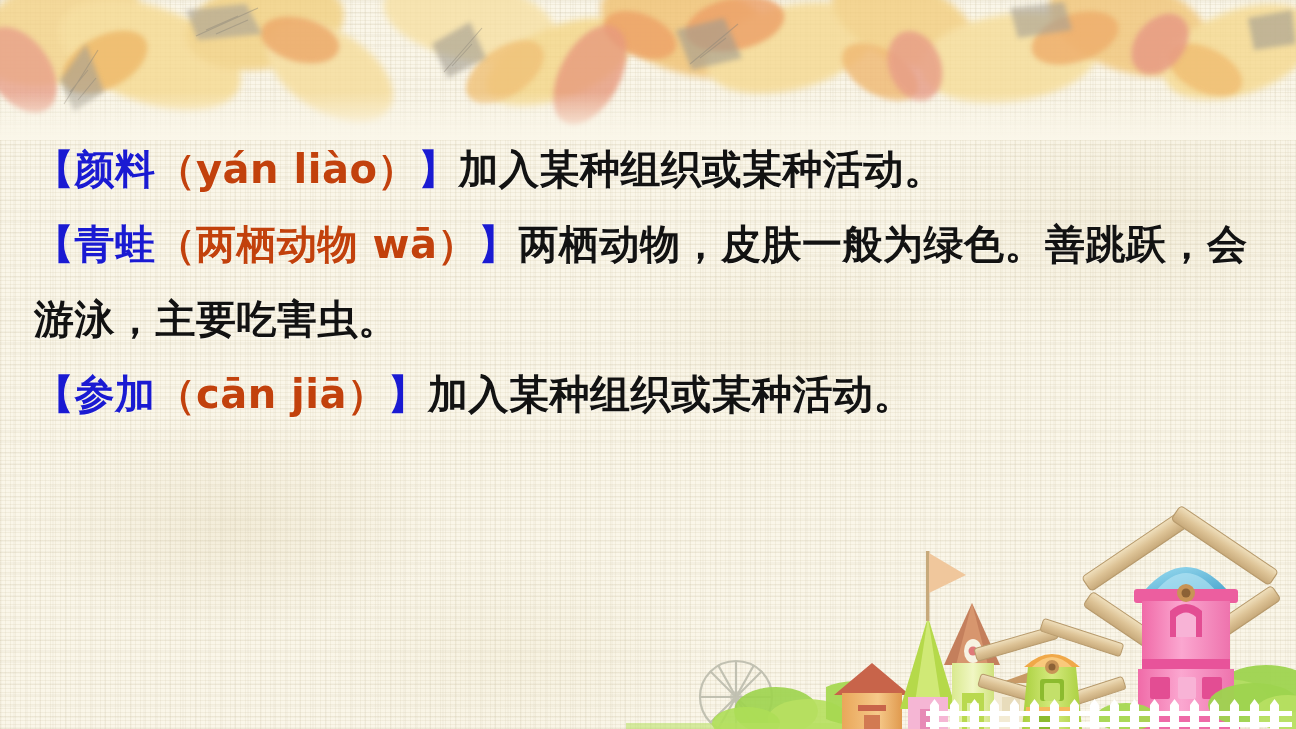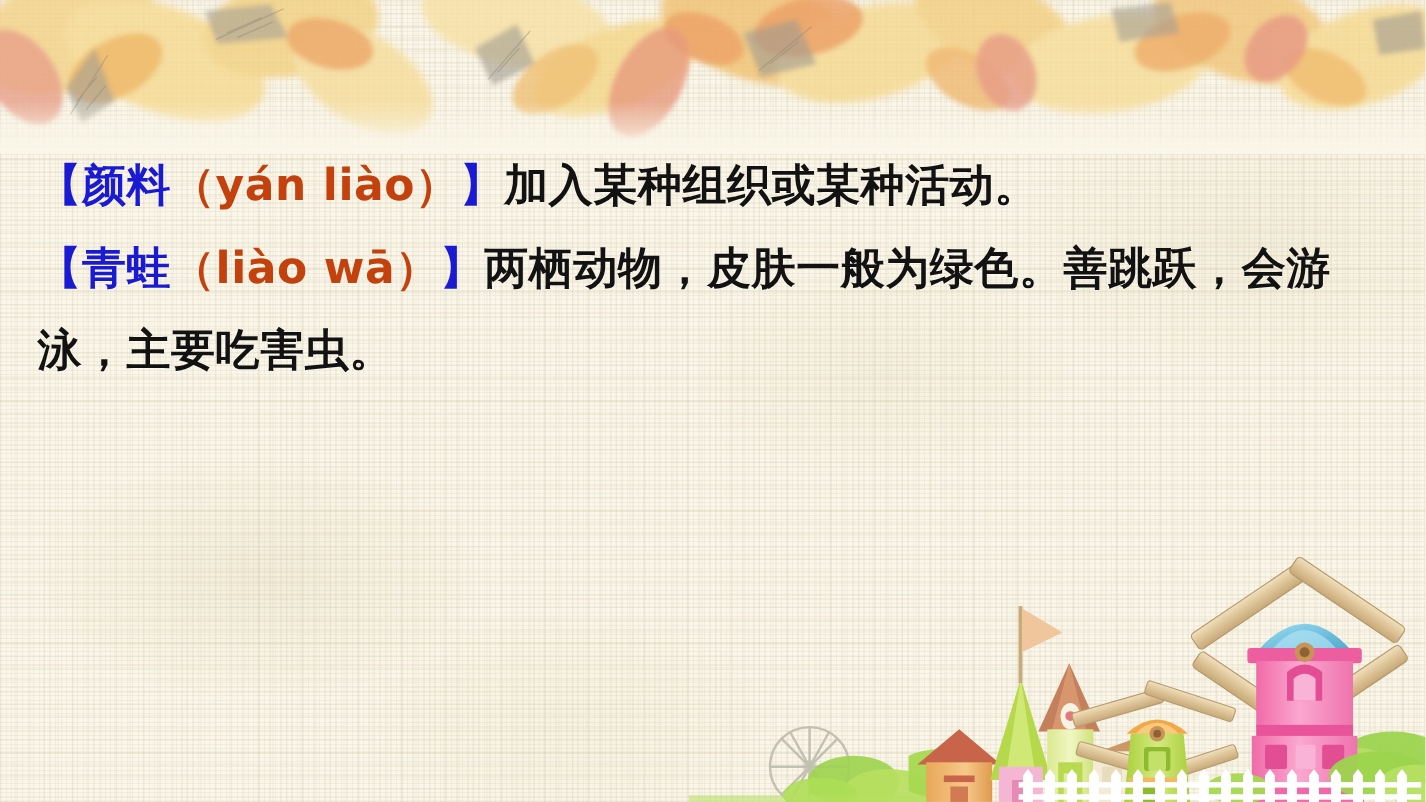--- a/index.html
+++ b/index.html
@@ -158,23 +158,26 @@
   </div>
 
   <div class="content">
 
     <div class="entry">
       <span class="head">【</span><span class="head">颜料</span><span class="py">（yán liào）</span><span class="head">】</span><span>加入某种组织或某种活动。</span>
     </div>
 
 
     <div class="entry">
-      <span class="head">【</span><span class="head">青蛙</span><span class="py">（liào wā）</span><span class="head">】</span><span>两栖动物，皮肤一般为绿色。善跳跃，会游泳，主要吃害虫。</span>
+      <span class="head">【</span><span class="head">青蛙</span><span class="py">（两栖动物 wā）</span><span class="head">】</span><span>两栖动物，皮肤一般为绿色。善跳跃，会游泳，主要吃害虫。</span>
     </div>
 
+    <div class="entry">
+      <span class="head">【</span><span class="head">参加</span><span class="py">（cān jiā）</span><span class="head">】</span><span>加入某种组织或某种活动。</span>
+    </div>
 
   </div>
 
   <div class="ferris">
     <svg viewBox="0 0 220 110" xmlns="http://www.w3.org/2000/svg">
       <g stroke="#b9b9aa" stroke-width="2.2" fill="none" opacity="0.85">
         <circle cx="110" cy="78" r="36"></circle>
         <circle cx="110" cy="78" r="6" fill="#c9c9ba" stroke="none"></circle>
         <line x1="110" y1="42" x2="110" y2="114"></line>
         <line x1="74" y1="78" x2="146" y2="78"></line>

